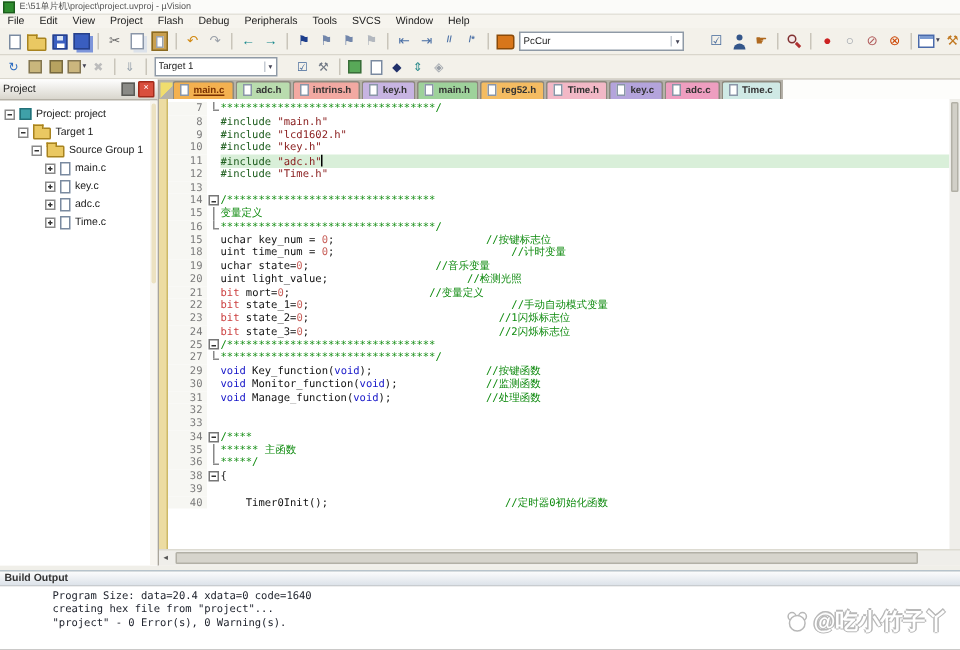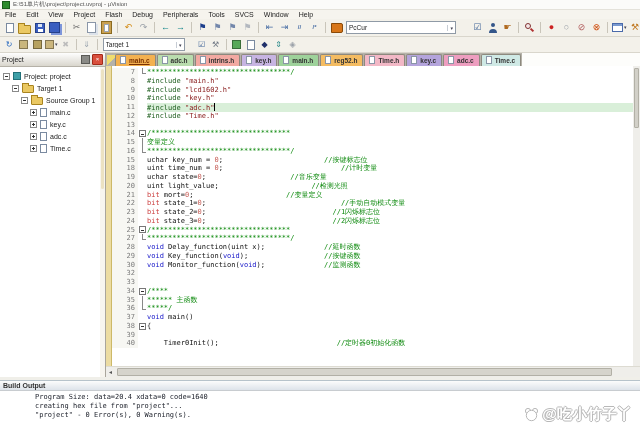--- a/index.html
+++ b/index.html
@@ -433,33 +433,33 @@
               <span class="ln">25</span>
               <span class="fold f-box"></span>
               <span class="ct"><span class="tk-cmt">/*********************************</span></span>
             </div>
             <div class="cl">
               <span class="ln">27</span>
               <span class="fold f-lend"></span>
               <span class="ct"><span class="tk-cmt">**********************************/</span></span>
             </div>
             <div class="cl">
-              <span class="ln">28</span>
-              <span class="fold"></span>
-              <span class="ct"><span class="tk-kw">void</span><span class="tk-pln"> Delay_function(uint x);</span><span class="tk-pad">              </span><span class="tk-cmt">//延时函数</span></span>
-            </div>
-            <div class="cl">
               <span class="ln">29</span>
               <span class="fold"></span>
               <span class="ct"><span class="tk-kw">void</span><span class="tk-pln"> Key_function(</span><span class="tk-kw">void</span><span class="tk-pln">);</span><span class="tk-pad">                  </span><span class="tk-cmt">//按键函数</span></span>
             </div>
             <div class="cl">
               <span class="ln">30</span>
               <span class="fold"></span>
               <span class="ct"><span class="tk-kw">void</span><span class="tk-pln"> Monitor_function(</span><span class="tk-kw">void</span><span class="tk-pln">);</span><span class="tk-pad">              </span><span class="tk-cmt">//监测函数</span></span>
+            </div>
+            <div class="cl">
+              <span class="ln">31</span>
+              <span class="fold"></span>
+              <span class="ct"><span class="tk-kw">void</span><span class="tk-pln"> Manage_function(</span><span class="tk-kw">void</span><span class="tk-pln">);</span><span class="tk-pad">               </span><span class="tk-cmt">//处理函数</span></span>
             </div>
             <div class="cl">
               <span class="ln">32</span>
               <span class="fold"></span>
               <span class="ct"></span>
             </div>
             <div class="cl">
               <span class="ln">33</span>
               <span class="fold"></span>
               <span class="ct"></span>
@@ -471,25 +471,20 @@
             </div>
             <div class="cl">
               <span class="ln">35</span>
               <span class="fold f-vline"></span>
               <span class="ct"><span class="tk-cmt">****** 主函数</span></span>
             </div>
             <div class="cl">
               <span class="ln">36</span>
               <span class="fold f-lend"></span>
               <span class="ct"><span class="tk-cmt">*****/</span></span>
-            </div>
-            <div class="cl">
-              <span class="ln">37</span>
-              <span class="fold"></span>
-              <span class="ct"><span class="tk-kw">void</span><span class="tk-pln"> main()</span></span>
             </div>
             <div class="cl">
               <span class="ln">38</span>
               <span class="fold f-box"></span>
               <span class="ct"><span class="tk-pln">{</span></span>
             </div>
             <div class="cl">
               <span class="ln">39</span>
               <span class="fold"></span>
               <span class="ct"></span>

